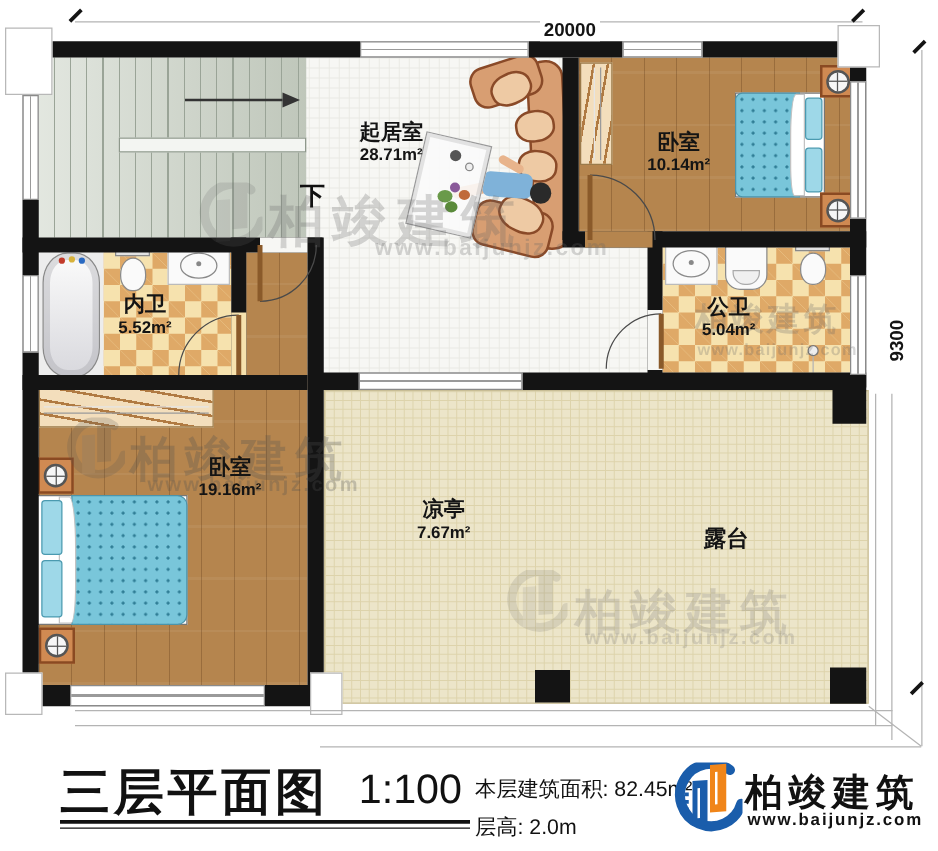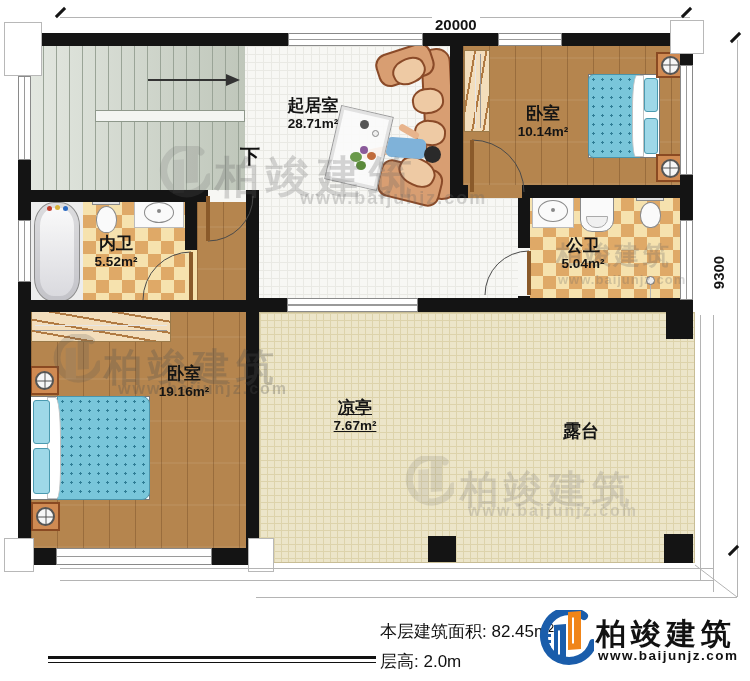--- a/index.html
+++ b/index.html
@@ -246,32 +246,34 @@
     <div class="room-area">5.52m²</div>
   </div>
   <div class="f room-label" style="left:583px;top:236px;">
     <div class="room-name">公卫</div>
     <div class="room-area">5.04m²</div>
   </div>
   <div class="f room-label" style="left:184px;top:364px;">
     <div class="room-name">卧室</div>
     <div class="room-area">19.16m²</div>
   </div>
-  <div class="f room-label" style="left:355px;top:398px;text-decoration:underline;">
+  <div class="f room-label" style="left:355px;top:398px;">
     <div class="room-name">凉亭</div>
     <div class="room-area">7.67m²</div>
   </div>
   <div class="f room-label" style="left:581px;top:421px;">
     <div class="room-name" style="font-size:18px;">露台</div>
   </div>
   <div class="f" style="left:240px;top:143px;font-size:20px;font-weight:bold;color:#111;">下</div>
 
   <div class="f dim" style="left:432px;top:16px;background:#fff;padding:0 3px;">20000</div>
   <div class="f dim" style="left:688px;top:264px;width:60px;text-align:center;transform:rotate(-90deg);">9300</div>
 
+  <div class="f cap-title" style="left:48px;top:606px;">三层平面图</div>
+  <div class="f cap-scale" style="left:287px;top:612px;">1:100</div>
   <div class="f" style="left:48px;top:656px;width:328px;height:3px;background:#111;"></div>
   <div class="f" style="left:48px;top:662px;width:328px;height:1px;background:#111;"></div>
   <div class="f cap-info" style="left:380px;top:620px;">
     <span>本层建筑面积:</span>
     <span style="font-weight:500;">82.45m²</span>
   </div>
   <div class="f cap-info" style="left:380px;top:650px;">
     <span>层高:</span>
     <span style="font-weight:500;">2.0m</span>
   </div>

